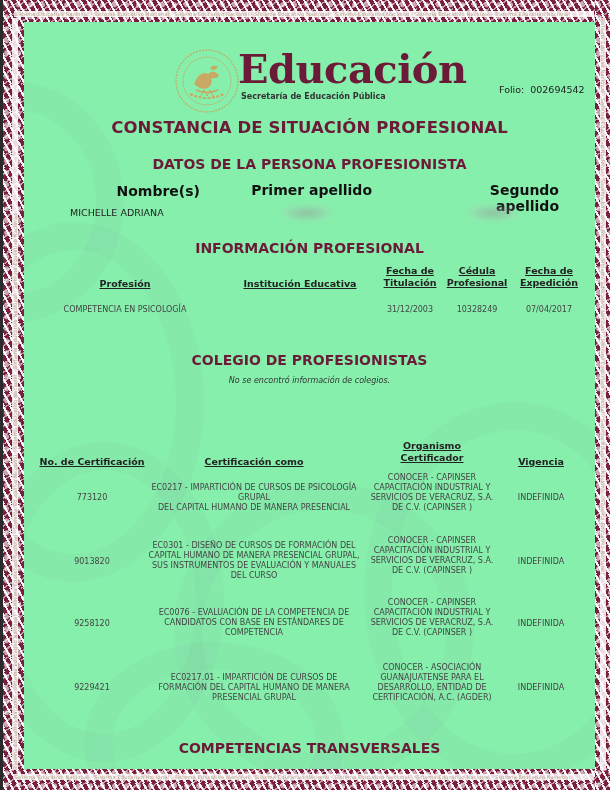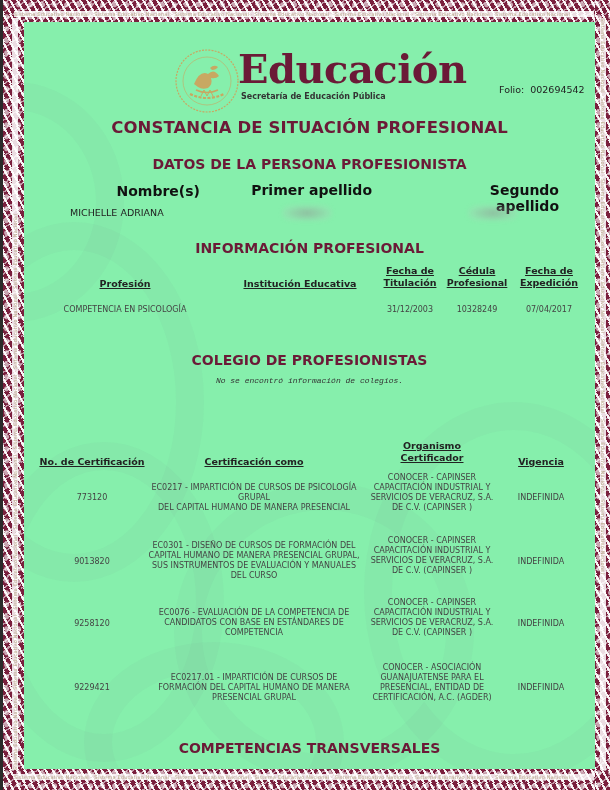--- a/index.html
+++ b/index.html
@@ -145,21 +145,21 @@
       <div>Fecha de</div>
       <div>Expedición</div>
     </div>
 
     <div class="cell" style="left:26px; width:150px; top:283px;">COMPETENCIA EN PSICOLOGÍA</div>
     <div class="cell" style="left:356px; width:60px; top:283px;">31/12/2003</div>
     <div class="cell" style="left:418px; width:70px; top:283px;">10328249</div>
     <div class="cell" style="left:493px; width:64px; top:283px;">07/04/2017</div>
 
     <div class="section-title" style="top:330px;">COLEGIO DE PROFESIONISTAS</div>
-    <div class="empty-note" style="top:354px;font-family:Liberation Mono, monospace;">No se encontró información de colegios.</div>
+    <div class="empty-note" style="top:354px;">No se encontró información de colegios.</div>
 
     <div class="small-head" style="left:10px; width:116px; top:434px;">No. de Certificación</div>
     <div class="small-head" style="left:130px; width:200px; top:434px;">Certificación como</div>
     <div class="small-head" style="left:346px; width:124px; top:418px;">Organismo Certificador</div>
     <div class="small-head" style="left:482px; width:70px; top:434px;">Vigencia</div>
 
     <div>
       <div class="cell" style="left:20px; width:96px; top:471px;">773120</div>
       <div class="cell" style="left:120px; width:220px; top:461px;">
         <div>EC0217 - IMPARTICIÓN DE CURSOS DE PSICOLOGÍA</div>
@@ -211,21 +211,21 @@
     <div>
       <div class="cell" style="left:20px; width:96px; top:661px;">9229421</div>
       <div class="cell" style="left:120px; width:220px; top:651px;">
         <div>EC0217.01 - IMPARTICIÓN DE CURSOS DE</div>
         <div>FORMACIÓN DEL CAPITAL HUMANO DE MANERA</div>
         <div>PRESENCIAL GRUPAL</div>
       </div>
       <div class="cell" style="left:346px; width:124px; top:641px;">
         <div>CONOCER - ASOCIACIÓN</div>
         <div>GUANAJUATENSE PARA EL</div>
-        <div>PRESENCIAL, ENTIDAD DE</div>
+        <div>DESARROLLO, ENTIDAD DE</div>
         <div>CERTIFICACIÓN, A.C. (AGDER)</div>
       </div>
       <div class="cell" style="left:482px; width:70px; top:661px;">INDEFINIDA</div>
     </div>
 
     <div class="section-title" style="top:718px;">COMPETENCIAS TRANSVERSALES</div>
 
   </div>
 </div>
 

